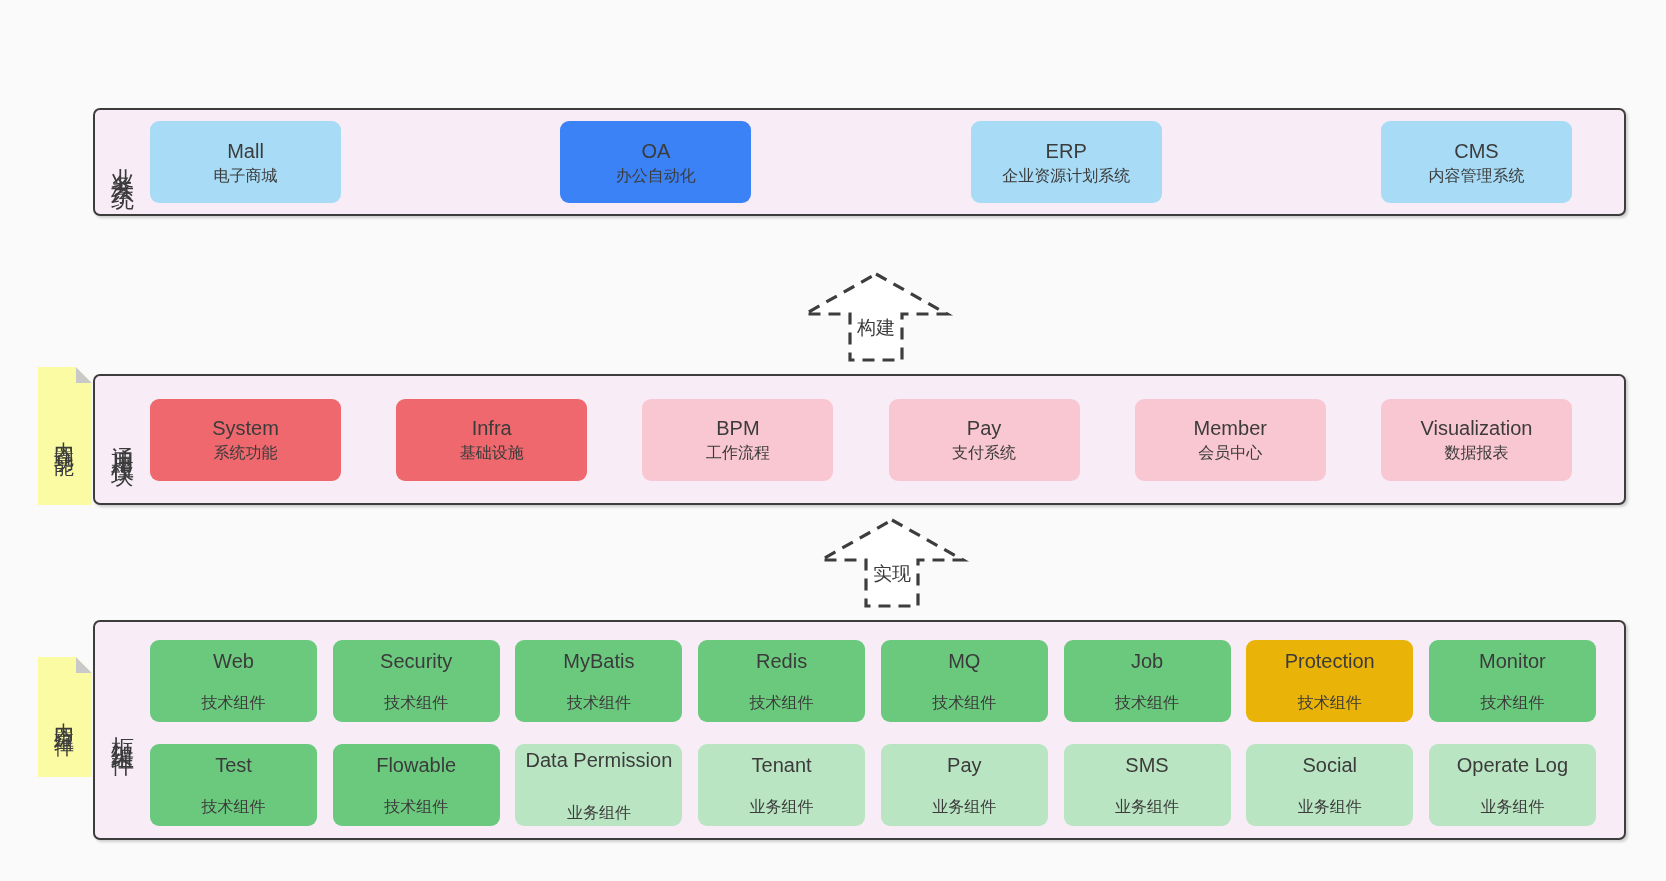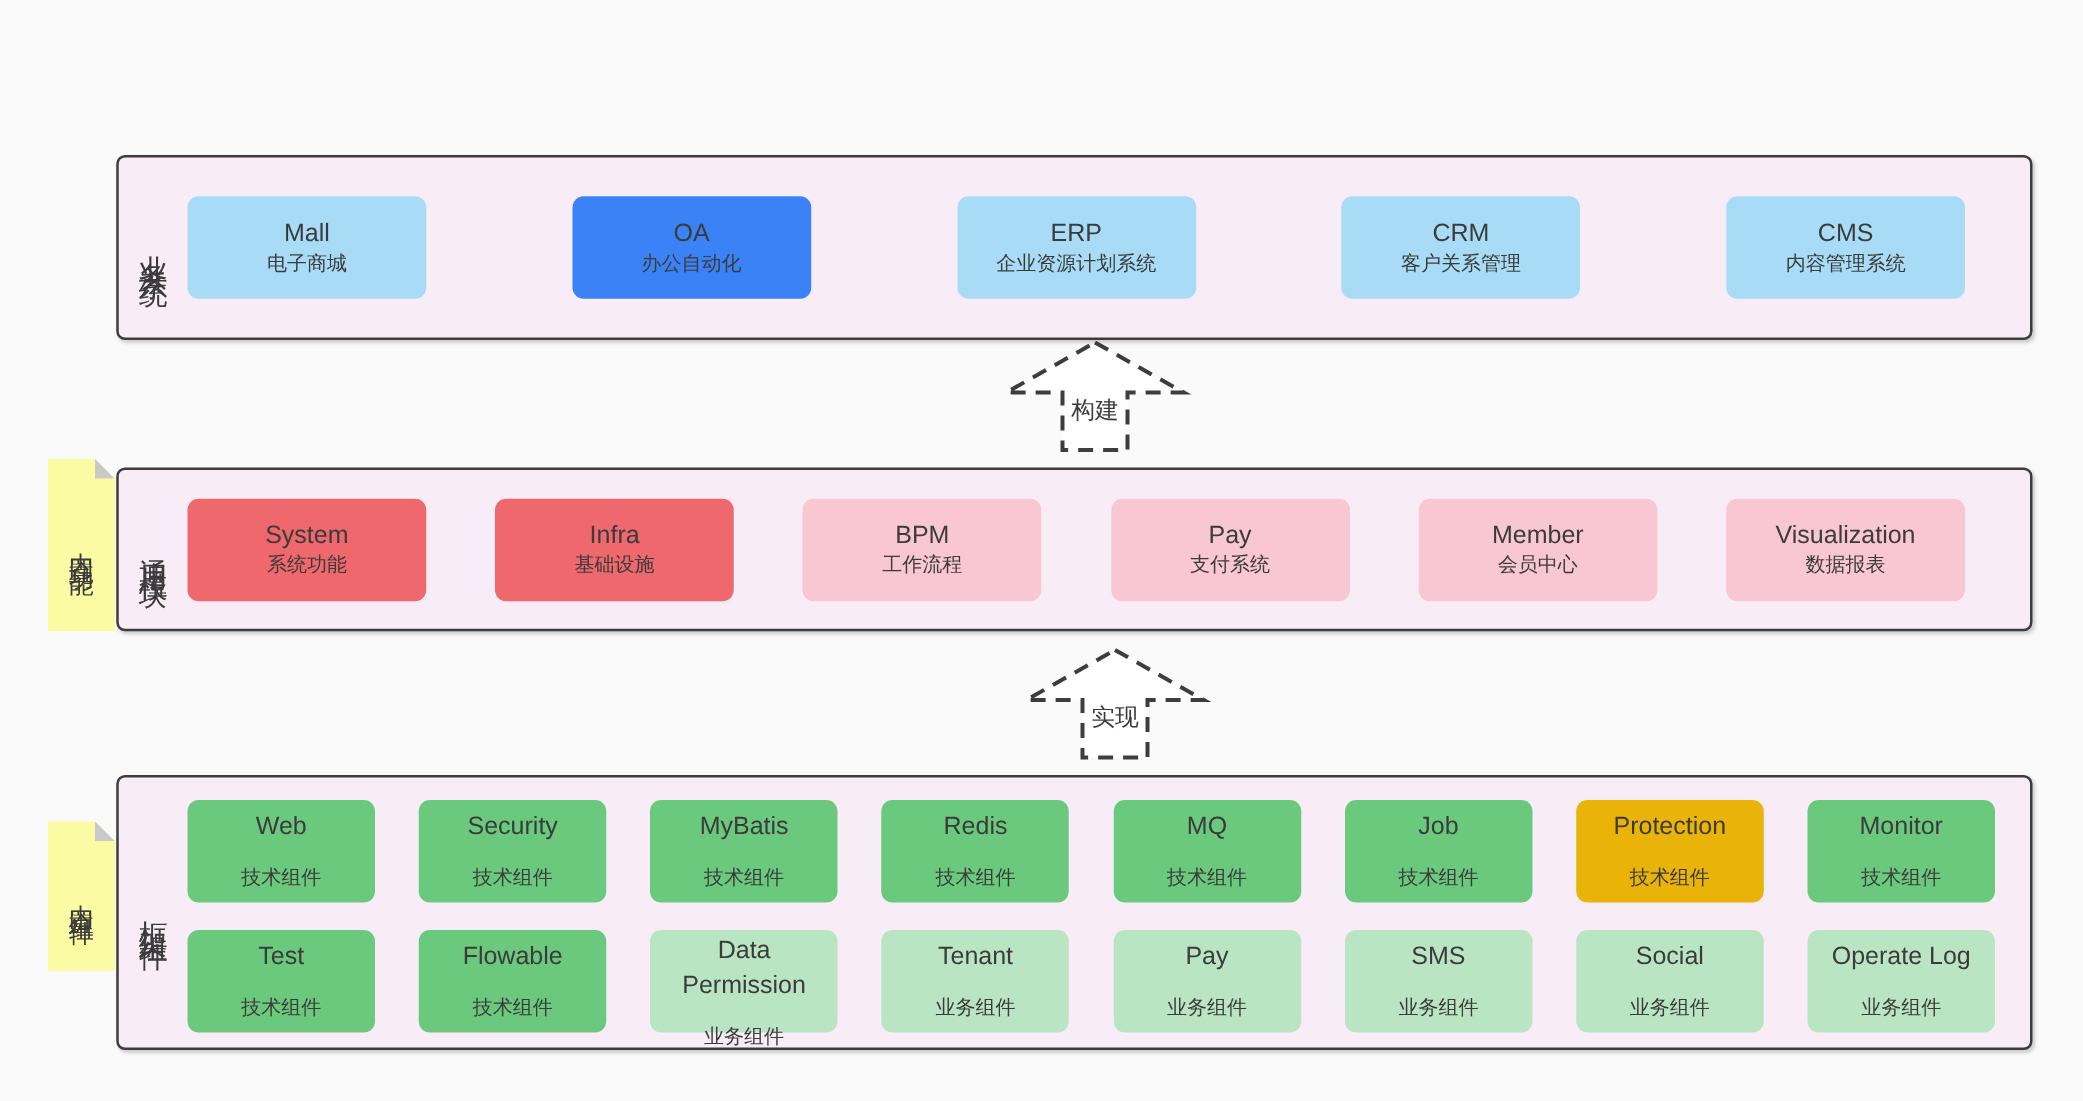--- a/index.html
+++ b/index.html
@@ -6,39 +6,39 @@
   .stage{
     position:relative;width:1666px;height:881px;background:#fafafa;overflow:hidden;
     font-family:"Liberation Sans","DejaVu Sans",sans-serif;color:#3b3b3b;
   }
   
   .band{
     position:absolute;left:93px;width:1533px;box-sizing:border-box;
     background:#f8edf7;border:2px solid #3d3d3d;border-radius:7px;
     box-shadow:2px 2px 3px rgba(0,0,0,.18);
   }
-  #band0{top:124px;height:148px;}
+  #band0{top:108px;height:108px;}
   #band1{top:374px;height:131px;}
   #band2{top:620px;height:220px;}
   .band-label{
     position:absolute;left:13px;top:50%;transform:translateY(-50%);
     writing-mode:vertical-rl;text-orientation:upright;
     font-size:23px;letter-spacing:6px;color:#3b3b3b;white-space:nowrap;
   }
   .row{position:absolute;left:55px;display:flex;justify-content:space-between;}
   .row.wide{right:52px;top:50%;transform:translateY(-50%);height:82px;}
   .row.grid{right:28px;height:82px;}
   #band2-row0{top:18px;}
   #band2-row1{top:122px;}
   .box{
     border-radius:9px;display:flex;flex-direction:column;justify-content:center;
     align-items:center;text-align:center;line-height:1.4;box-sizing:border-box;padding:2px 4px;
   }
   .row.wide .box{width:191px;height:82px;}
-  .row.grid .box{width:150px;height:82px;gap:17px;}
+  .row.grid .box{width:167px;height:82px;gap:17px;}
   .bt{font-size:20px;}
   .bs{font-size:16px;}
   
   .arrow{position:absolute;width:150px;height:92px;}
   #arrow0{left:801px;top:271px;}
   #arrow1{left:817px;top:517px;}
   .arrow svg{display:block;width:100%;height:100%;overflow:visible;}
   .arrow-label{
     position:absolute;left:50%;top:44px;transform:translateX(-50%);
     background:#ffffff;padding:0 3px;font-size:19px;color:#3b3b3b;white-space:nowrap;
@@ -83,24 +83,20 @@
         </div>
         <div class="box" style="background: #3b82f6;">
           <div class="bt">OA</div>
           <div class="bs">办公自动化</div>
         </div>
         <div class="box" style="background: rgb(168, 220, 246);">
           <div class="bt">ERP</div>
           <div class="bs">企业资源计划系统</div>
         </div>
         <div class="box" style="background: rgb(168, 220, 246);">
-          <div class="bt">CRM</div>
-          <div class="bs">客户关系管理</div>
-        </div>
-        <div class="box" style="background: rgb(168, 220, 246);">
           <div class="bt">CMS</div>
           <div class="bs">内容管理系统</div>
         </div>
       </div>
   </section>
 
   <div class="arrow" id="arrow0">
     <svg viewBox="0 0 150 92">
       <polygon points="75,3 146,43 101,43 101,89 49,89 49,43 4,43" fill="#ffffff" stroke="#3d3d3d" stroke-width="3.2" stroke-dasharray="12 8" stroke-linejoin="miter"></polygon>
     </svg>

